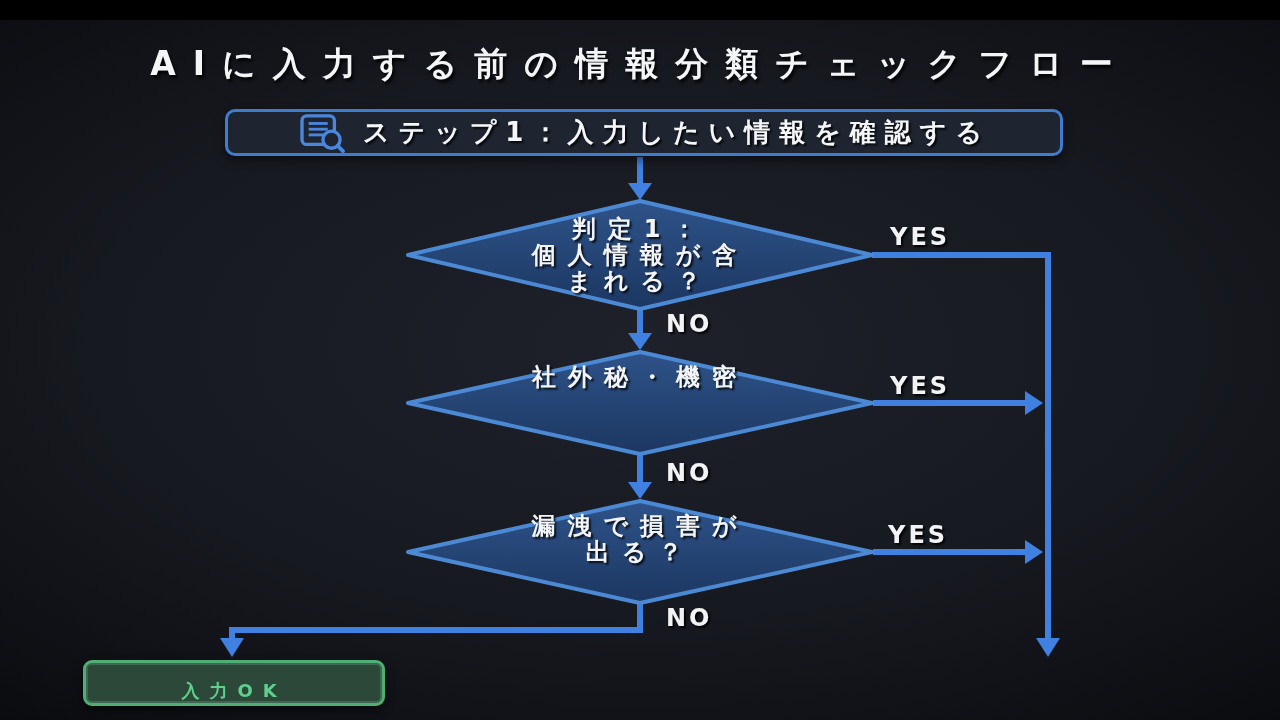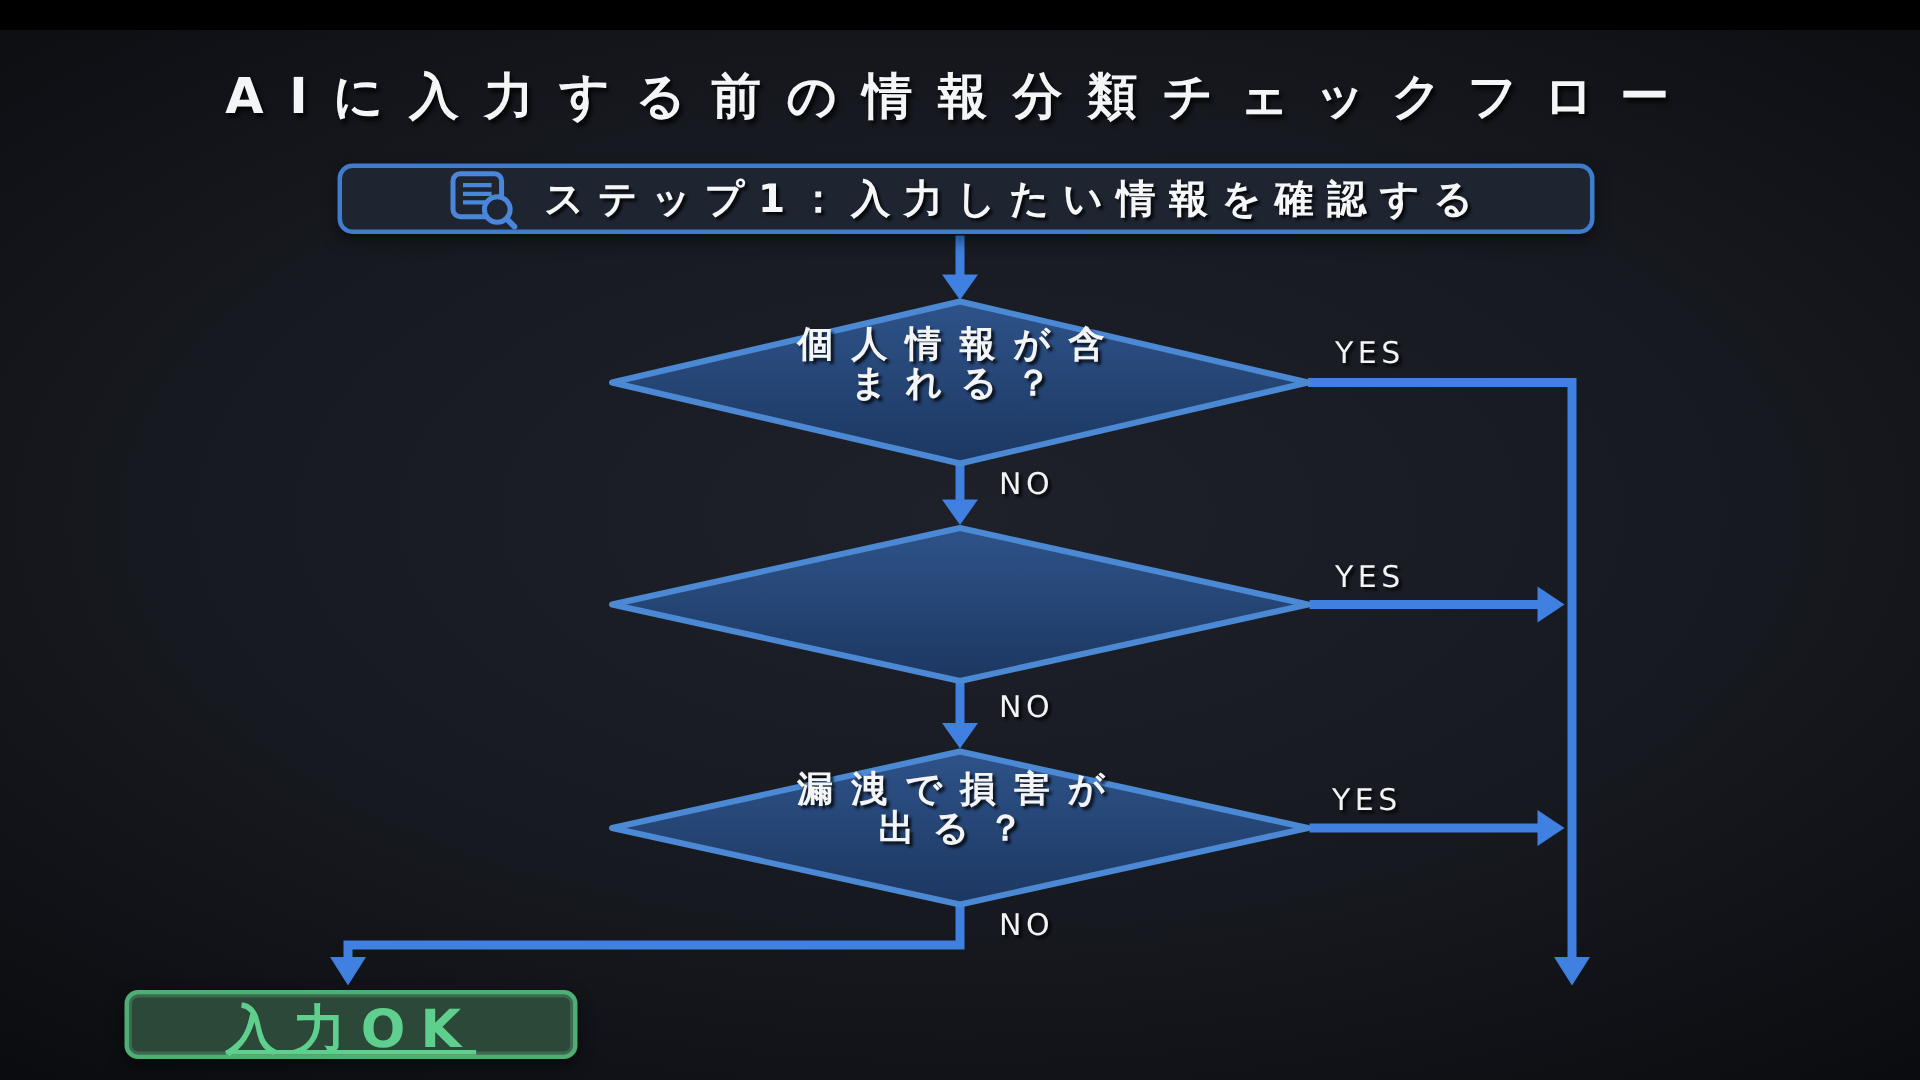--- a/index.html
+++ b/index.html
@@ -25,29 +25,28 @@
     font-size:26px; font-weight:700; letter-spacing:9px; color:#f5f6f8;
     text-shadow:2px 2px 2px rgba(0,0,0,0.8); white-space:nowrap;
   }
   .flow-svg { left:0; top:0; }
   .diamond-label {
     width:424px; text-align:center; color:#f3f4f6; font-weight:700;
     font-size:24px; letter-spacing:12px; line-height:26px;
     text-shadow:2px 2px 2px rgba(0,0,0,0.8); pointer-events:none;
   }
   .branch-label {
-    font-size:20px; font-weight:400; letter-spacing:3px; color:#f2f3f5;
+    font-size:24px; font-weight:700; letter-spacing:3px; color:#f2f3f5;
     text-shadow:2px 2px 2px rgba(0,0,0,0.85);
   }
   .outcome-box {
     width:302px; height:46px; box-sizing:border-box; border-radius:9px;
-    display:flex; align-items:flex-start; justify-content:center;
-    font-size:35px; font-weight:800; letter-spacing:10px;
+    display:flex; align-items:flex-end; justify-content:center;
+    font-size:18px; font-weight:800; letter-spacing:10px;
     box-shadow:0 4px 10px rgba(0,0,0,0.5);
-    text-decoration:underline;
   }
   .outcome-ok {
     left:83px; top:640px; border:3px solid #4fae74; background:#2b4839; color:#5ecf8d;
     box-shadow:inset 0 0 0 2px rgba(130,220,170,0.22), 0 4px 10px rgba(0,0,0,0.5);
   }
   .outcome-ng {
     left:897px; top:640px; width:300px; border:3px solid #cf4f4a; background:#3b2423; color:#e2554c;
     box-shadow:inset 0 0 0 2px rgba(230,120,110,0.18), 0 4px 10px rgba(0,0,0,0.5);
   }
 </style>
@@ -98,24 +97,26 @@
         <line x1="12" y1="17" x2="32" y2="17" stroke="#4b86dd" stroke-width="3"></line>
         <line x1="12" y1="23" x2="28" y2="23" stroke="#4b86dd" stroke-width="3"></line>
         <circle cx="36" cy="28" r="9" fill="#1e2531" stroke="#4b86dd" stroke-width="3.5"></circle>
         <line x1="42.5" y1="34.5" x2="48" y2="40" stroke="#4b86dd" stroke-width="4" stroke-linecap="round"></line>
       </svg>
     </span>
     <span class="step-label">ステップ1：入力したい情報を確認する</span>
   </div>
 
   <div class="abs diamond-label" style="left:428px; top:196px;">
+    <div>判定1：</div>
     <div>個人情報が含</div>
     <div>まれる？</div>
   </div>
   <div class="abs diamond-label" style="left:428px; top:344px;">
+    <div>社外秘・機密</div>
   </div>
   <div class="abs diamond-label" style="left:428px; top:493px;">
     <div>漏洩で損害が</div>
     <div>出る？</div>
   </div>
 
   <span class="abs branch-label" style="left:890px; top:203px;">YES</span>
   <span class="abs branch-label" style="left:666px; top:290px;">NO</span>
   <span class="abs branch-label" style="left:890px; top:352px;">YES</span>
   <span class="abs branch-label" style="left:666px; top:439px;">NO</span>

